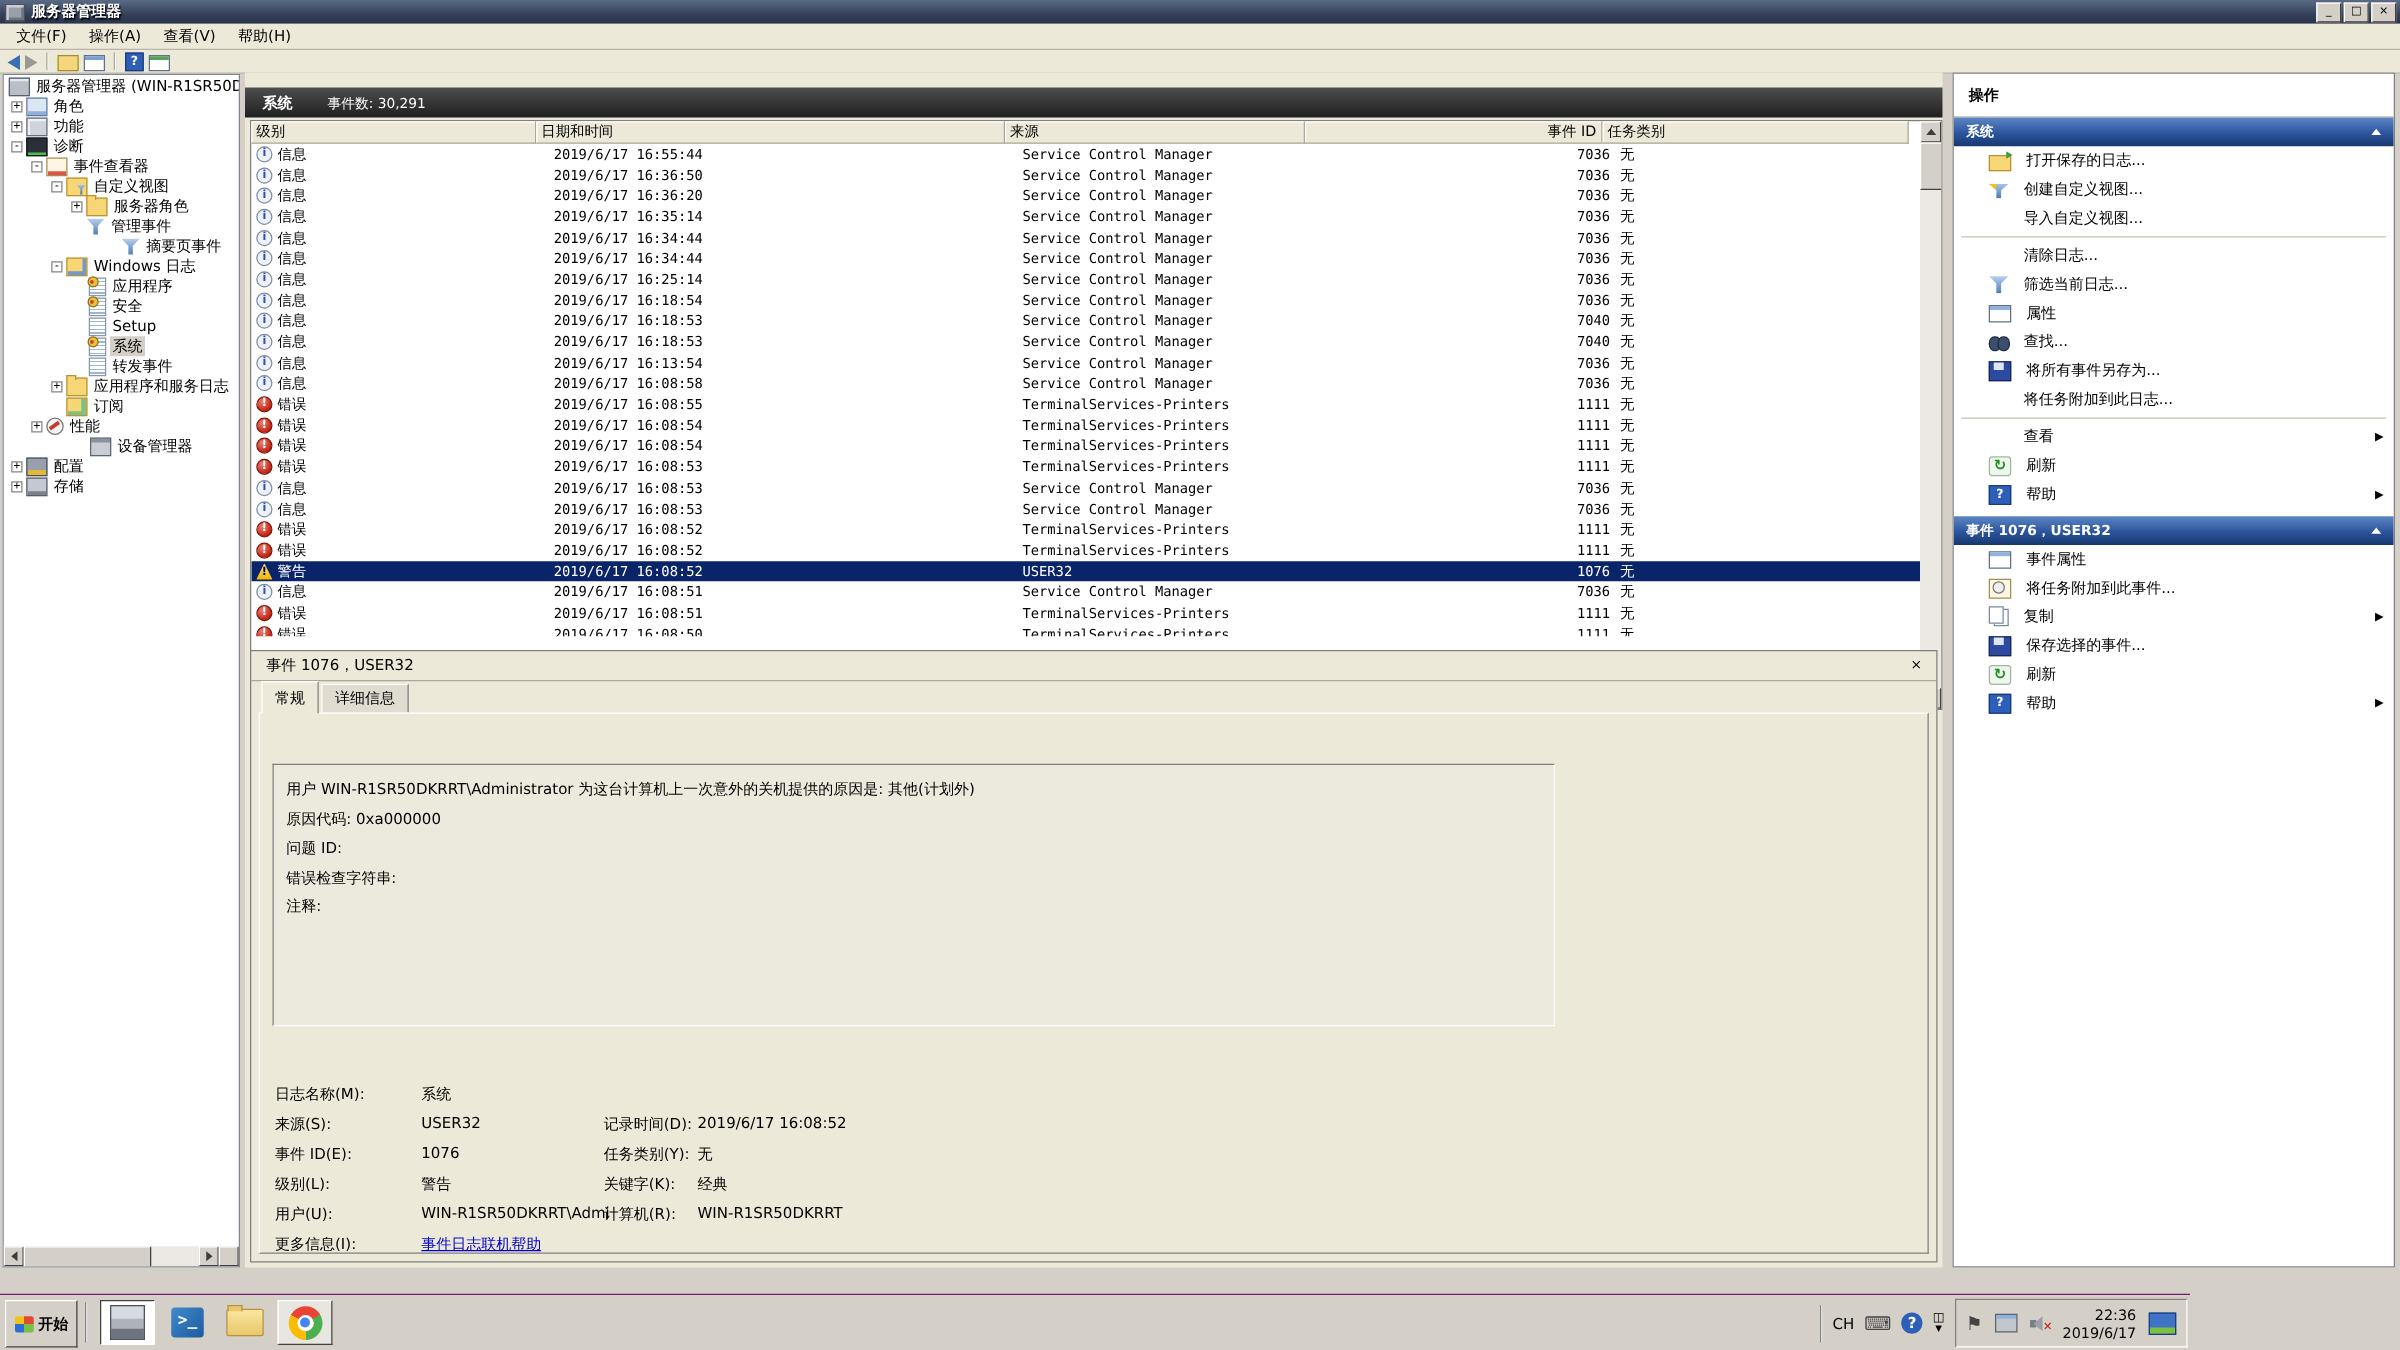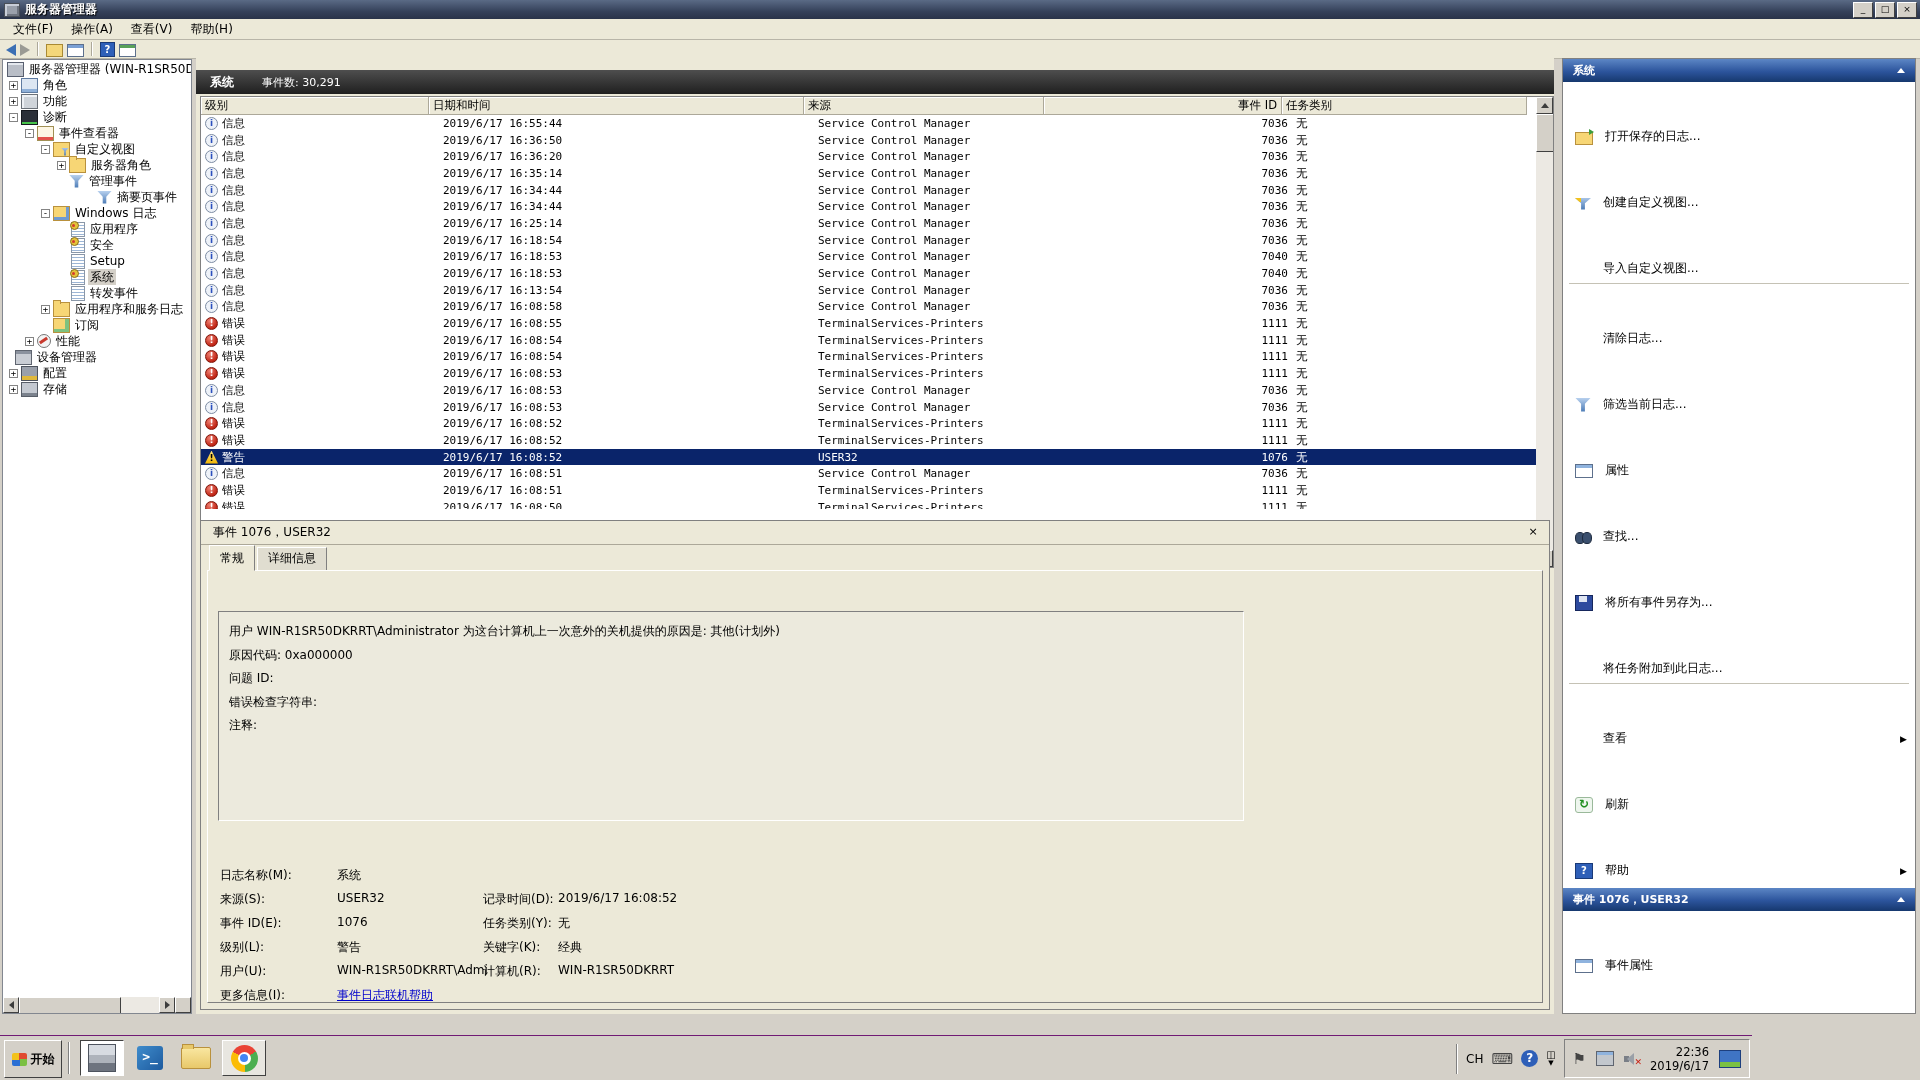--- a/index.html
+++ b/index.html
@@ -132,21 +132,21 @@
   .f-l2{position:absolute;left:275px;top:4px;}
   .f-v2{position:absolute;left:350px;top:4px;}
   .f-link{color:#0000cc;text-decoration:underline;}
   
   #action-panel{position:absolute;left:1562px;top:58px;width:354px;height:956px;background:#fff;
     border:1px solid #808080;box-sizing:border-box;overflow:hidden;}
   #ap-header{height:35px;line-height:34px;padding-left:12px;font-weight:bold;border-bottom:1px solid #b9b6a9;box-sizing:border-box;}
   .ap-bar{height:23px;background:linear-gradient(180deg,#5c86c5,#2c549c 55%,#16386e);color:#fff;
     font-weight:bold;font-size:11px;display:flex;align-items:center;padding:0 10px;justify-content:space-between;}
   .ap-bar .bar-tri{border-left:4px solid transparent;border-right:4px solid transparent;border-bottom:5px solid #fff;width:0;height:0;}
-  .ap-item{height:23px;display:flex;align-items:center;padding-left:12px;position:relative;margin-top:43px;}
+  .ap-item{height:23px;display:flex;align-items:center;padding-left:28px;position:relative;}
   .ap-item .ai{width:16px;height:14px;flex:none;position:relative;}
   .ap-item .lbl{margin-left:12px;}
   .ap-item .sub-arrow{position:absolute;right:8px;}
   .ap-sep{border-top:1px solid #c5c2b5;margin:3px 6px;}
   .ai-open-folder{background:#f7d675;border:1px solid #b9913d;height:11px !important;margin-top:3px;}
   .ai-open-folder::after{content:"";position:absolute;right:-2px;top:-4px;border-top:3px solid transparent;
     border-bottom:3px solid transparent;border-left:5px solid #3c9c3c;}
   .ai-create-filter{background:linear-gradient(#b7d0ee,#4a7ab5);
     clip-path:polygon(0 18%,100% 18%,62% 55%,62% 100%,38% 100%,38% 55%);}
   .ai-create-filter::before{content:"";position:absolute;left:0;top:0;width:6px;height:6px;background:#f3c21c;}
@@ -316,21 +316,21 @@
       <div class="tree-item" style="padding-left: 38px;">
     <span class="expander hidden"></span>
     <span class="ticon ico-folder-subs"></span>
     <span class="tlabel">订阅</span>
   </div>
       <div class="tree-item" style="padding-left: 22px;">
     <span class="expander">+</span>
     <span class="ticon ico-perf"></span>
     <span class="tlabel">性能</span>
   </div>
-      <div class="tree-item" style="">
+      <div class="tree-item" style="padding-left: 22px; justify-content: center;">
     <span class="expander hidden"></span>
     <span class="ticon ico-devmgr"></span>
     <span class="tlabel">设备管理器</span>
   </div>
       <div class="tree-item" style="padding-left: 6px;">
     <span class="expander">+</span>
     <span class="ticon ico-config"></span>
     <span class="tlabel">配置</span>
   </div>
       <div class="tree-item" style="padding-left: 6px;">
@@ -671,20 +671,21 @@
     <span class="f-v1 f-link">事件日志联机帮助</span>
     <span class="f-l2"></span>
     <span class="f-v2"></span>
   </div>
         </div>
     </div>
   </div>
 </div>
 
 <div id="action-panel">
+  <div id="ap-header">操作</div>
   <div id="action-groups">
       <div class="ap-bar">
     <span>系统</span>
     <span class="bar-tri"></span>
   </div>
       <div class="ap-item">
     <span class="ai ai-open-folder"></span>
     <span class="lbl">打开保存的日志...</span>
 
   </div>

